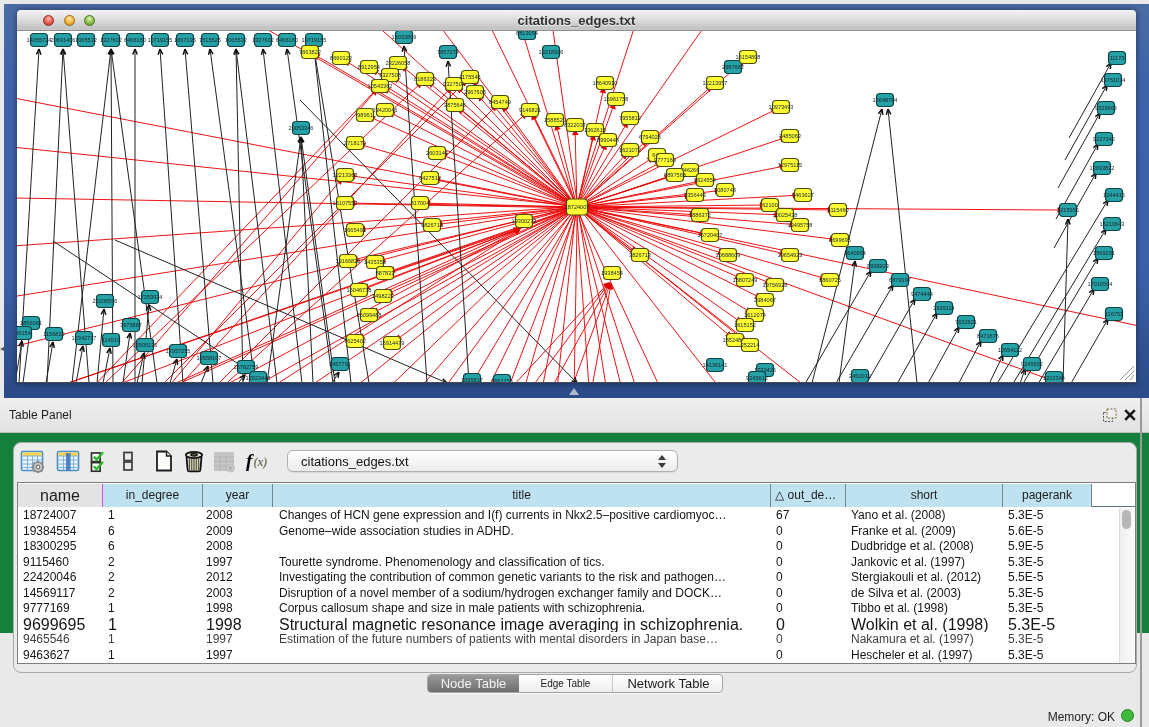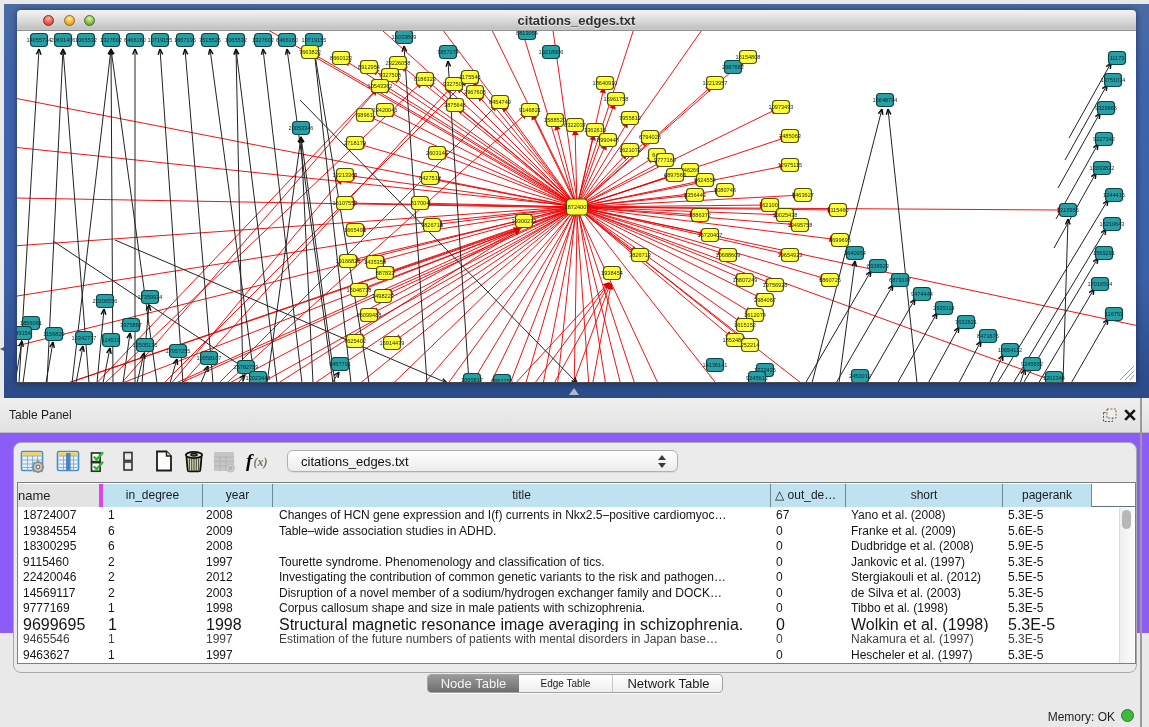--- a/index.html
+++ b/index.html
@@ -289,21 +289,21 @@
 <rect x="614.5" y="217.5" width="17" height="13" rx="3.5" fill="#ffff33" stroke="#4d4d10" stroke-width="1.2"></rect>
         <text x="623" y="226" font-size="5.6" fill="#16242e" text-anchor="middle" font-family="Liberation Sans,sans-serif">3826713</text>
 <rect x="549.5" y="168" width="21" height="16" rx="3.5" fill="#ffff33" stroke="#4d4d10" stroke-width="1.2"></rect>
         <text x="560" y="178" font-size="5.6" fill="#16242e" text-anchor="middle" font-family="Liberation Sans,sans-serif">18724007</text>
 <path d="M1103 349L1117 335M1108 349L1117 340M1113 349L1117 344" stroke="#999" stroke-width="1" fill="none"></path>
 </svg>
   </div>
 </div>
 <div class="abs" style="left:569px;top:388px;width:0;height:0;border-left:5px solid transparent;border-right:5px solid transparent;border-bottom:7px solid #c8ccd4;opacity:.85"></div>
 
-<div class="abs" style="left:0;top:398px;width:1149px;height:235px;background:#8b5cf6">
+<div class="abs" style="left:0;top:398px;width:1149px;height:235px;background:#15803d">
   <div class="abs" style="left:0;top:0;width:1149px;height:35px;background:linear-gradient(#efefef,#e2e2e2);border-bottom:1px solid #bcbcbc">
     <div class="abs" style="left:9px;top:0;height:35px;line-height:35px;font-size:12px;color:#1f1f1f">Table Panel</div>
     <div class="abs" style="left:1102px;top:10px"><svg width="15" height="15" viewBox="0 0 15 15">
           <rect x="1.5" y="4.5" width="9" height="9" fill="none" stroke="#555" stroke-width="1" stroke-dasharray="2 1.4"></rect>
           <rect x="5" y="1" width="9" height="9" fill="#eee" stroke="#7a6a3a" stroke-width="1" stroke-dasharray="2 1.4"></rect>
         </svg></div>
     <div class="abs" style="left:1123px;top:10px"><svg width="14" height="14" viewBox="0 0 14 14">
           <path d="M2.2 2.2L11.8 11.8M11.8 2.2L2.2 11.8" stroke="#151515" stroke-width="2.6"></path>
         </svg></div>
   </div>
@@ -359,21 +359,21 @@
   <div class="abs" style="left:287px;top:52px;width:391px;height:22px;border:1px solid #b0b0b0;border-radius:6px;background:linear-gradient(#ffffff,#ececec);box-shadow:0 1px 1px rgba(0,0,0,.08)">
     <div class="abs" style="left:13px;top:0;line-height:21px;font-size:13px;color:#111">citations_edges.txt</div>
     <div class="abs" style="right:11px;top:4px;width:0;height:0;border-left:4px solid transparent;border-right:4px solid transparent;border-bottom:5px solid #3c3c3c"></div>
     <div class="abs" style="right:11px;top:12px;width:0;height:0;border-left:4px solid transparent;border-right:4px solid transparent;border-top:5px solid #3c3c3c"></div>
   </div>
 
   <div class="abs" style="left:17px;top:84px;width:1119px;height:182px;background:#fff;border:1px solid #7e7e7e">
   </div>
   <div class="abs" style="left:0px;top:0px">
     <div class="abs" style="left:18px;top:86px;width:1117px;height:23px;background:#fff;border-bottom:1px solid #5c7382">
-        <div style="position:absolute;left:0px;top:0;width:85px;height:23px;background:#e3e3e3;border-right:4px solid #d946ef;box-sizing:border-box;text-align:left;line-height:23px;font-size:13px;color:#1c1c1c">name</div>
+        <div style="position:absolute;left:0px;top:0;width:85px;height:23px;background:#e3e3e3;border-right:1px solid #d946ef;box-sizing:border-box;text-align:center;line-height:23px;font-size:16px;color:#1c1c1c">name</div>
         <div style="position:absolute;left:85px;top:0;width:100px;height:23px;background:#bfe2f1;border-right:1px solid #6f8795;box-sizing:border-box;text-align:center;line-height:23px;font-size:12px;color:#1c1c1c">in_degree</div>
         <div style="position:absolute;left:185px;top:0;width:70px;height:23px;background:#bfe2f1;border-right:1px solid #6f8795;box-sizing:border-box;text-align:center;line-height:23px;font-size:12px;color:#1c1c1c">year</div>
         <div style="position:absolute;left:255px;top:0;width:498px;height:23px;background:#bfe2f1;border-right:1px solid #6f8795;box-sizing:border-box;text-align:center;line-height:23px;font-size:12px;color:#1c1c1c">title</div>
         <div style="position:absolute;left:753px;top:0;width:75px;height:23px;background:#bfe2f1;border-right:1px solid #6f8795;padding-left:4px;box-sizing:border-box;text-align:left;line-height:23px;font-size:12px;color:#1c1c1c">△ out_de…</div>
         <div style="position:absolute;left:828px;top:0;width:157px;height:23px;background:#bfe2f1;border-right:1px solid #6f8795;box-sizing:border-box;text-align:center;line-height:23px;font-size:12px;color:#1c1c1c">short</div>
         <div style="position:absolute;left:985px;top:0;width:89px;height:23px;background:#bfe2f1;border-right:1px solid #6f8795;box-sizing:border-box;text-align:center;line-height:23px;font-size:12px;color:#1c1c1c">pagerank</div>
       </div>
   </div>
 </div>
 <div class="abs" style="left:0;top:0;width:1149px;height:727px;pointer-events:none">
@@ -384,21 +384,21 @@
       <div style="position:absolute;left:185px;top:0;width:70px;overflow:hidden;white-space:nowrap;padding-left:3px">2008</div>
       <div style="position:absolute;left:255px;top:0;width:498px;overflow:hidden;white-space:nowrap;padding-left:6px">Changes of HCN gene expression and I(f) currents in Nkx2.5–positive cardiomyoc…</div>
       <div style="position:absolute;left:753px;top:0;width:75px;overflow:hidden;white-space:nowrap;padding-left:5px">67</div>
       <div style="position:absolute;left:828px;top:0;width:157px;overflow:hidden;white-space:nowrap;padding-left:5px">Yano et al. (2008)</div>
       <div style="position:absolute;left:985px;top:0;width:89px;overflow:hidden;white-space:nowrap;padding-left:5px">5.3E-5</div>
     </div>
 <div style="position:absolute;left:18px;top:523.5px;width:1117px;height:15.5px;font-size:12px;color:#151515;line-height:15.5px">
       <div style="position:absolute;left:0px;top:0;width:85px;overflow:hidden;white-space:nowrap;padding-left:5px">19384554</div>
       <div style="position:absolute;left:85px;top:0;width:100px;overflow:hidden;white-space:nowrap;padding-left:5px">6</div>
       <div style="position:absolute;left:185px;top:0;width:70px;overflow:hidden;white-space:nowrap;padding-left:3px">2009</div>
-      <div style="position:absolute;left:255px;top:0;width:498px;overflow:hidden;white-space:nowrap;padding-left:6px">Table–wide association studies in ADHD.</div>
+      <div style="position:absolute;left:255px;top:0;width:498px;overflow:hidden;white-space:nowrap;padding-left:6px">Genome–wide association studies in ADHD.</div>
       <div style="position:absolute;left:753px;top:0;width:75px;overflow:hidden;white-space:nowrap;padding-left:5px">0</div>
       <div style="position:absolute;left:828px;top:0;width:157px;overflow:hidden;white-space:nowrap;padding-left:5px">Franke et al. (2009)</div>
       <div style="position:absolute;left:985px;top:0;width:89px;overflow:hidden;white-space:nowrap;padding-left:5px">5.6E-5</div>
     </div>
 <div style="position:absolute;left:18px;top:539.0px;width:1117px;height:15.5px;font-size:12px;color:#151515;line-height:15.5px">
       <div style="position:absolute;left:0px;top:0;width:85px;overflow:hidden;white-space:nowrap;padding-left:5px">18300295</div>
       <div style="position:absolute;left:85px;top:0;width:100px;overflow:hidden;white-space:nowrap;padding-left:5px">6</div>
       <div style="position:absolute;left:185px;top:0;width:70px;overflow:hidden;white-space:nowrap;padding-left:3px">2008</div>
       <div style="position:absolute;left:753px;top:0;width:75px;overflow:hidden;white-space:nowrap;padding-left:5px">0</div>
       <div style="position:absolute;left:828px;top:0;width:157px;overflow:hidden;white-space:nowrap;padding-left:5px">Dudbridge et al. (2008)</div>

